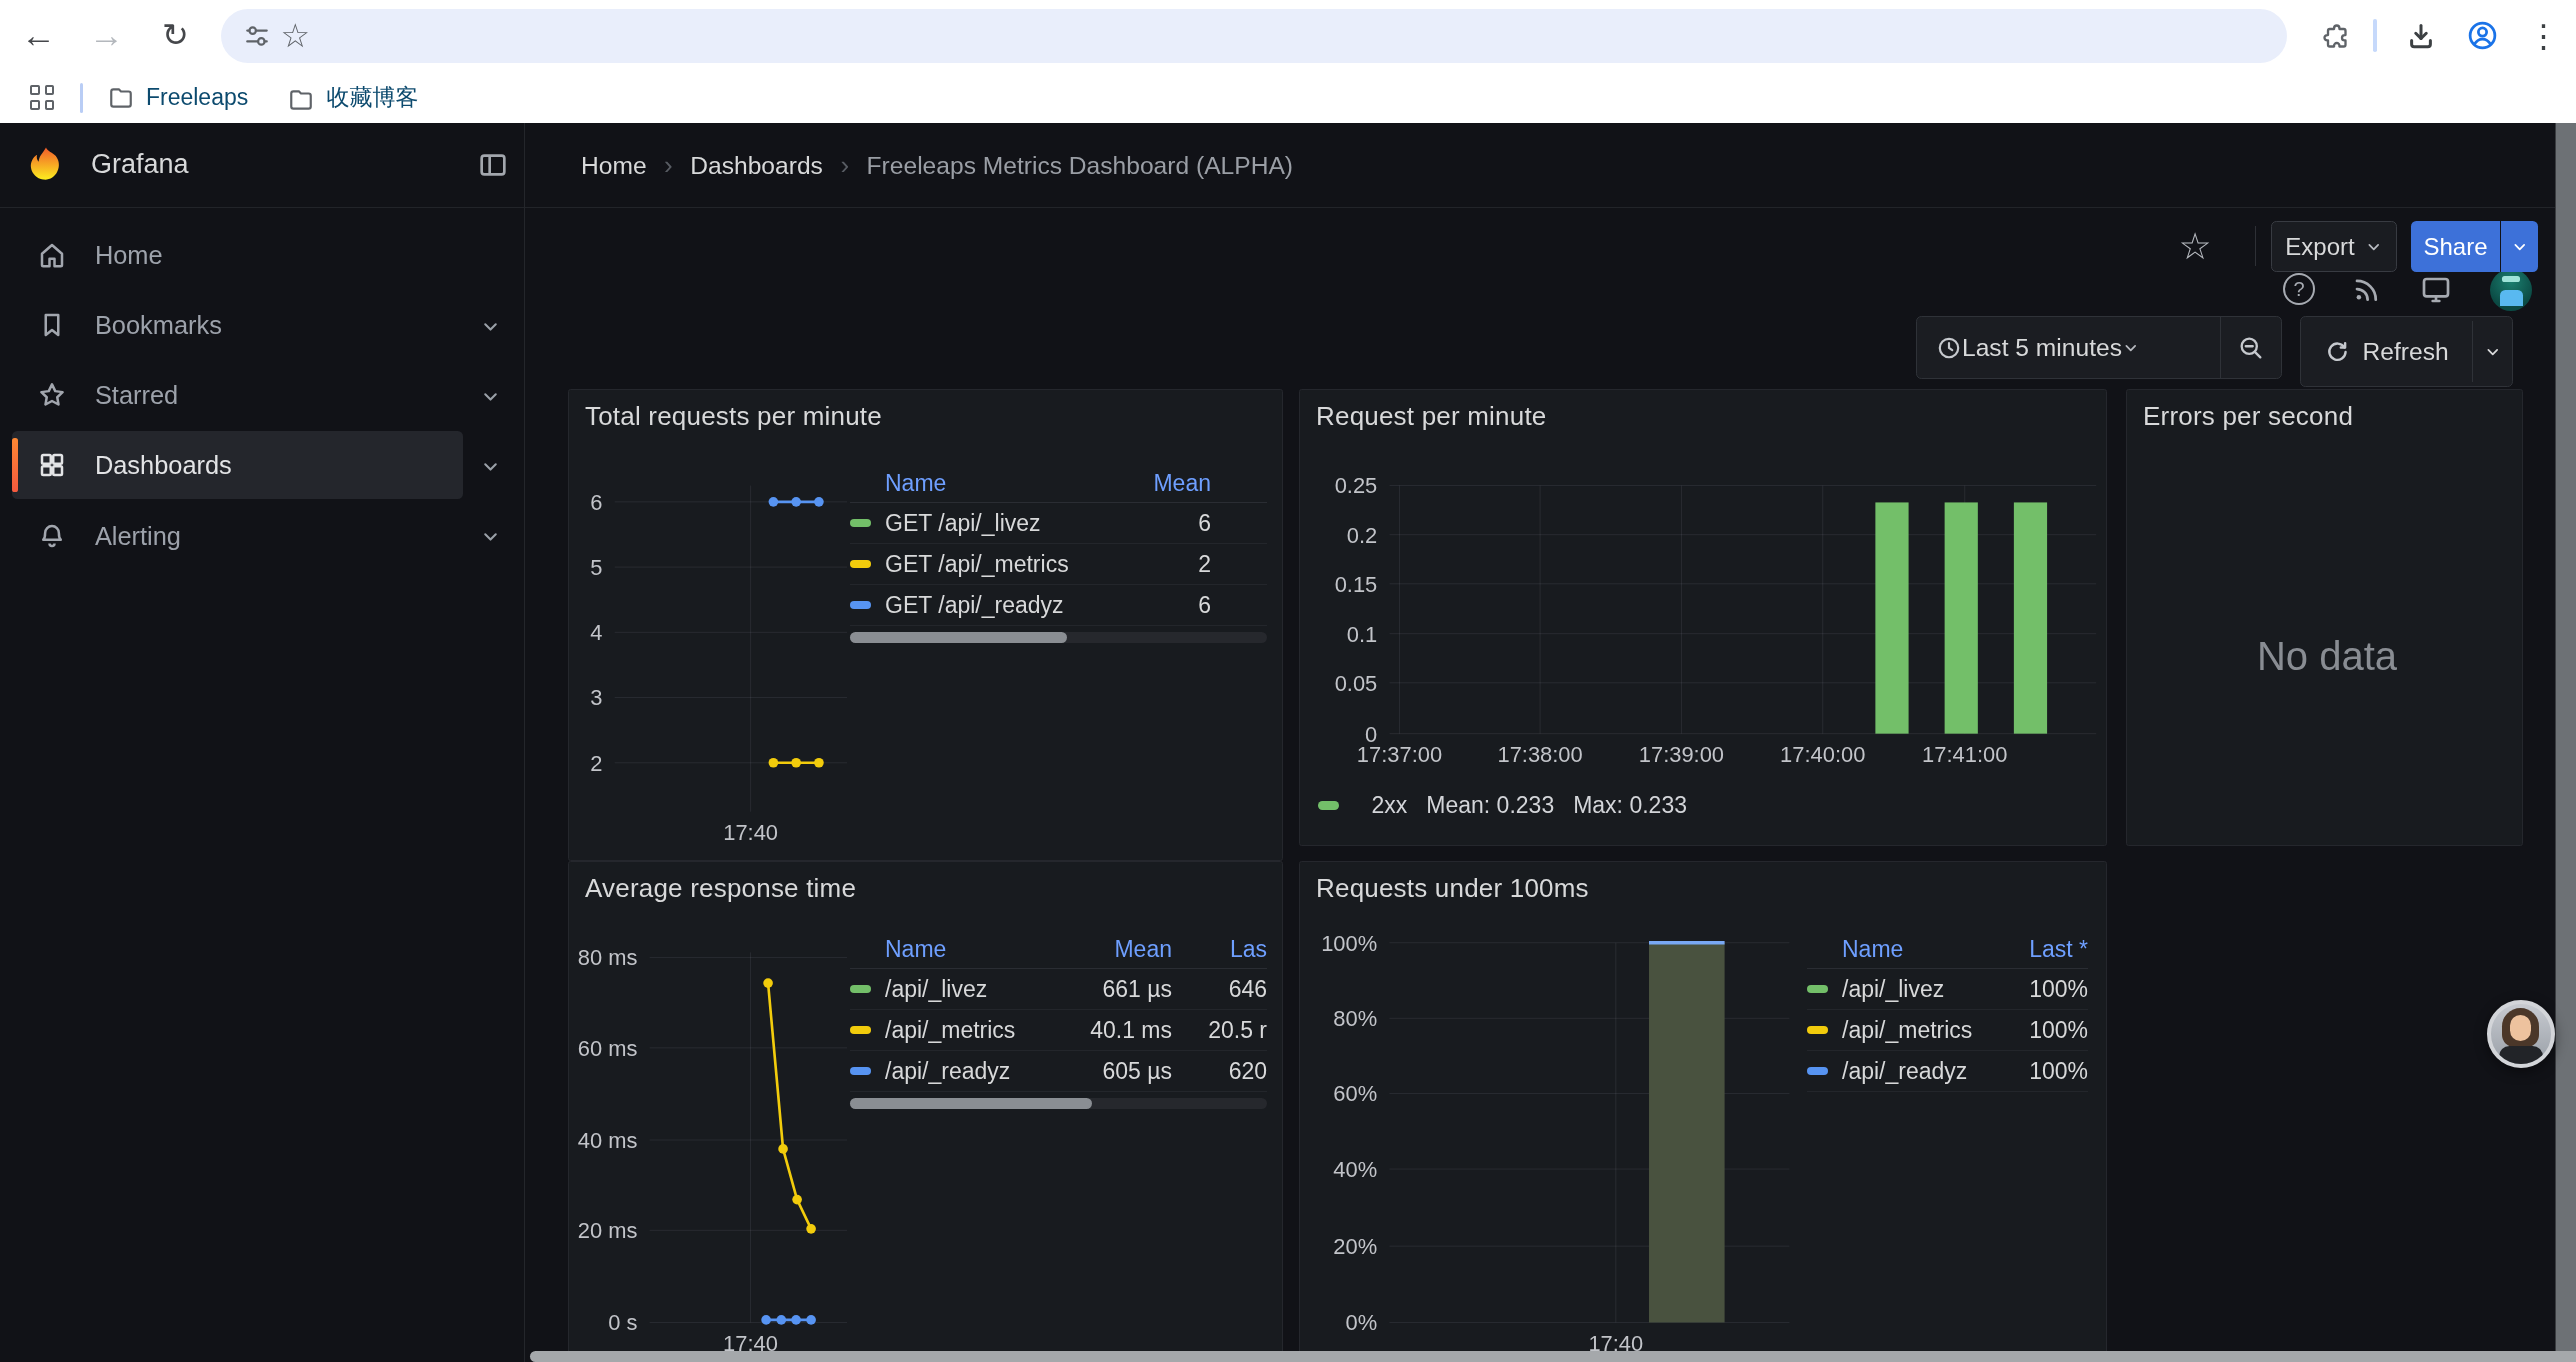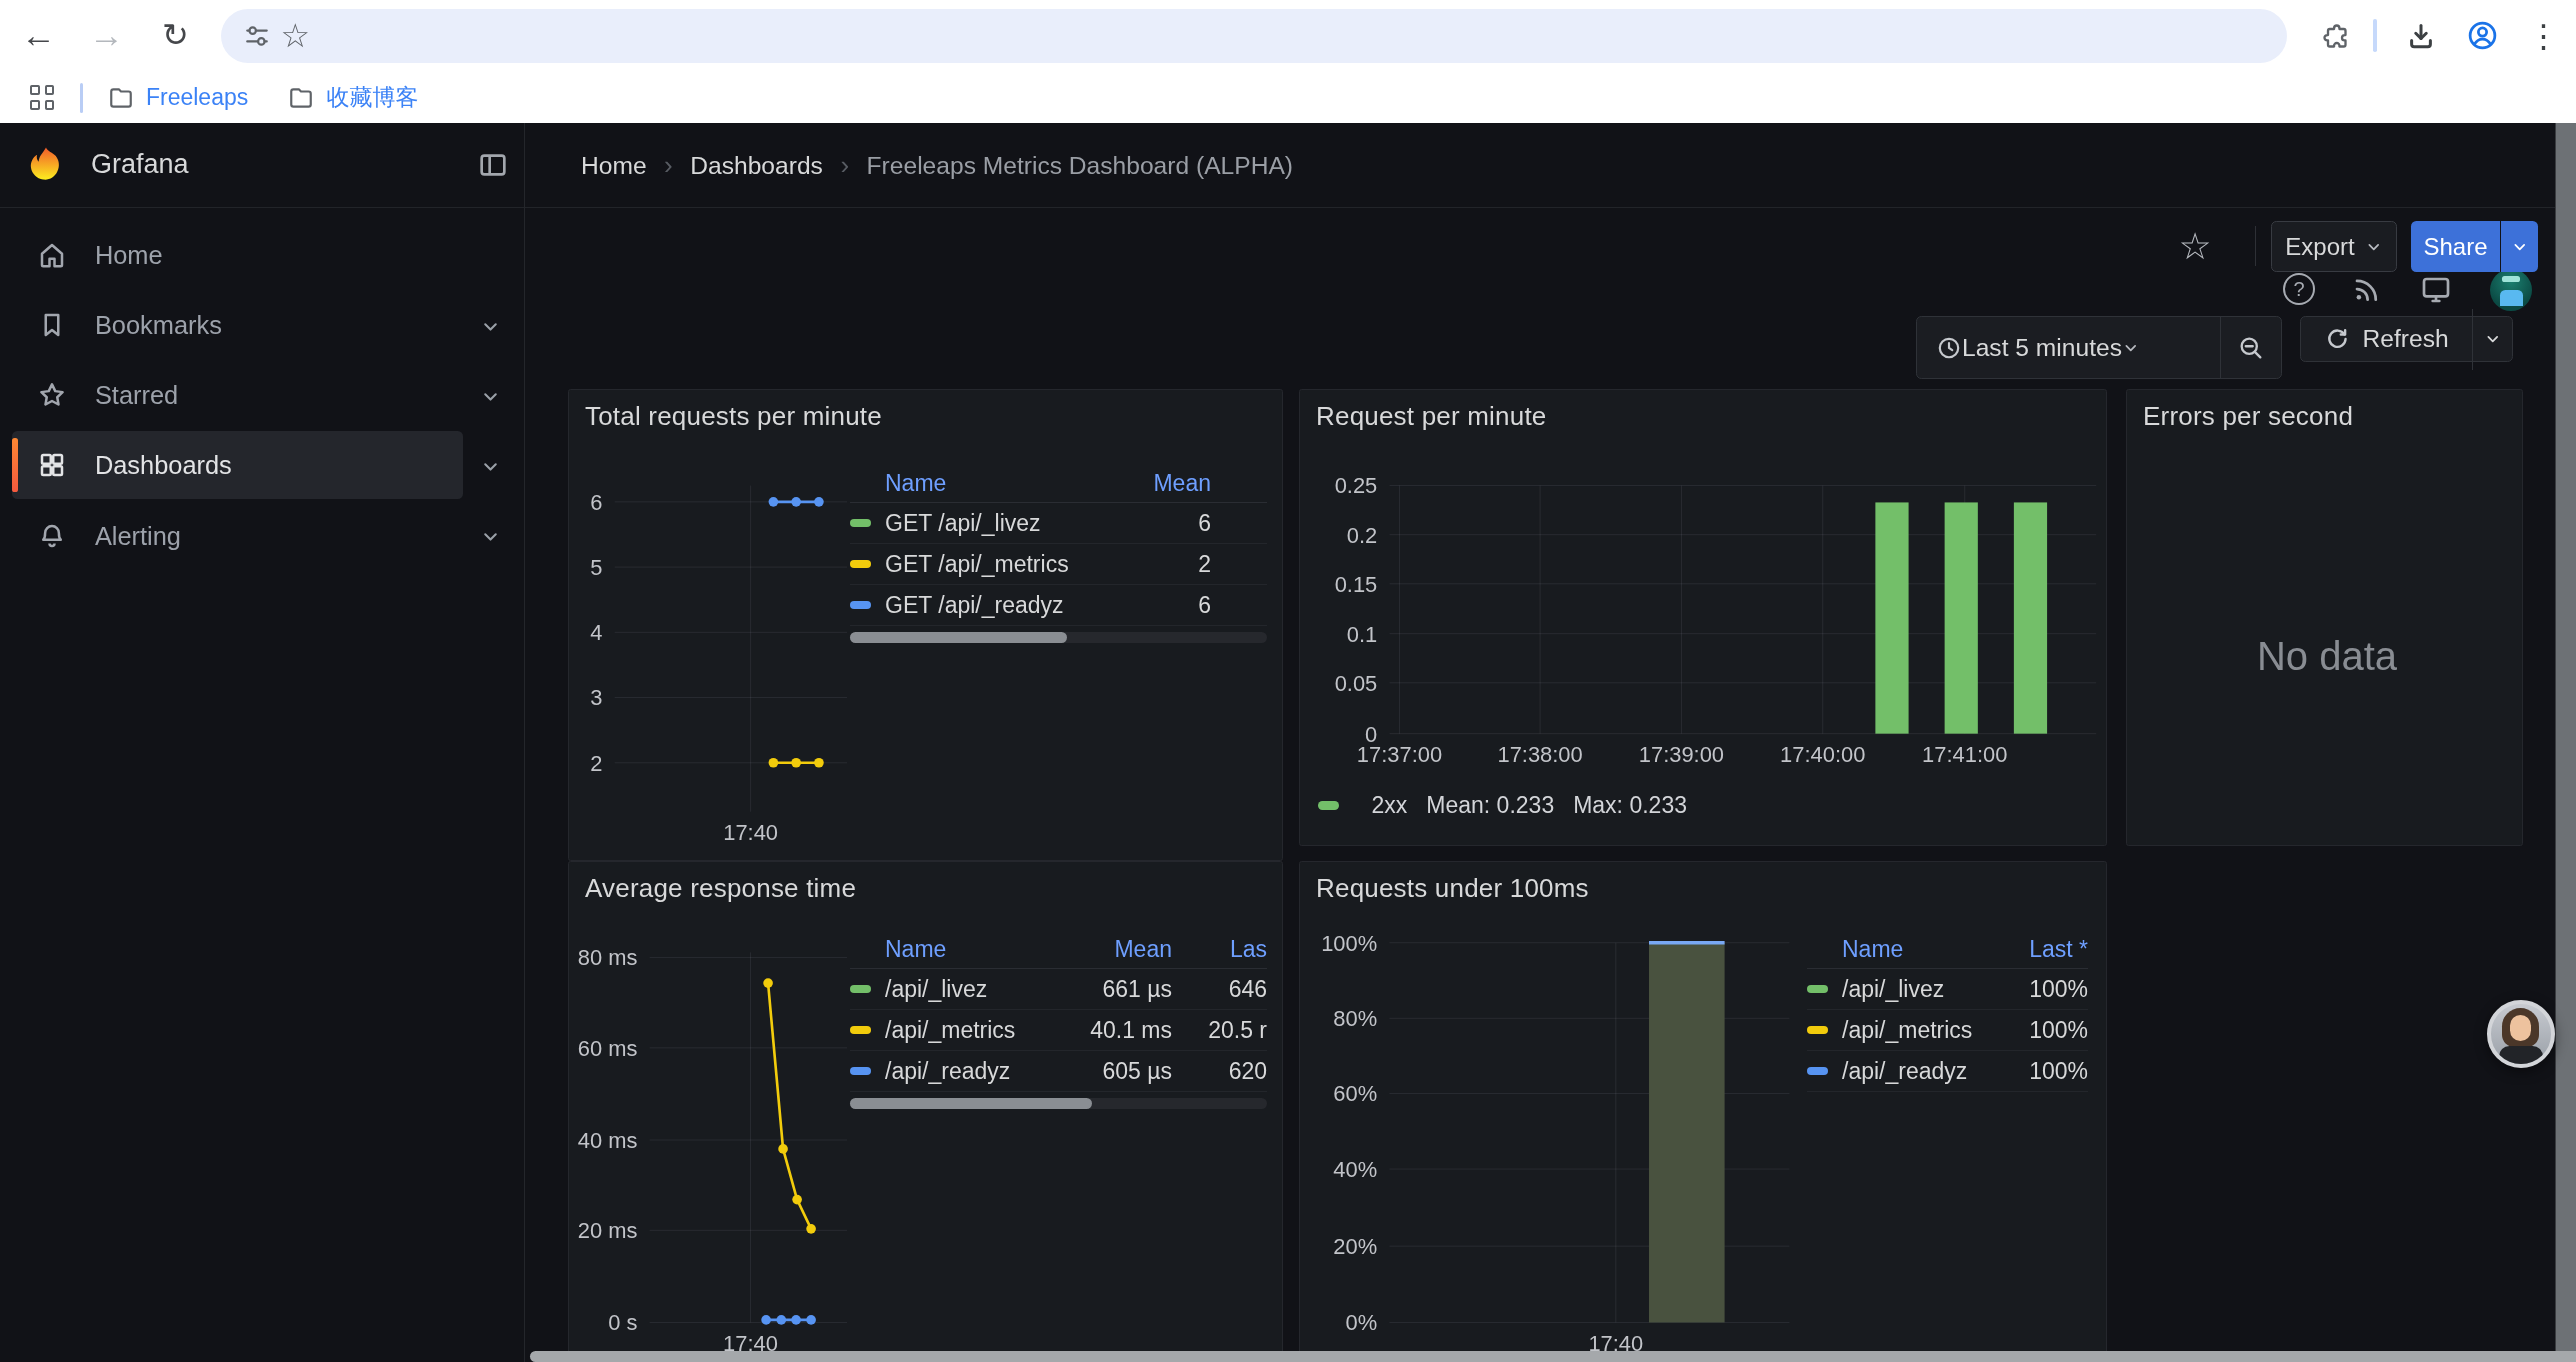--- a/index.html
+++ b/index.html
@@ -24,21 +24,21 @@
   .t-puzzle{left:2311px;}
   .t-div{position:absolute;left:2373px;top:19px;width:3.5px;height:33px;background:#c6d9fb;border-radius:1.8px;}
   .t-dl{left:2397px;}
   .t-prof{left:2459px;}
   .t-kebab{left:2520px;font-size:32px;color:#3c4043;}
 
   .bmbar{position:absolute;left:0;top:72px;width:100%;height:51px;background:#ffffff;display:flex;align-items:center;}
   .apps-grid{margin-left:30px;display:grid;grid-template-columns:9.6px 9.6px;grid-gap:5.3px;}
   .apps-grid i{display:block;width:9.6px;height:9.6px;border:2.6px solid #5f6368;border-radius:1.8px;}
   .bm-div{width:2.6px;height:30px;background:#b9cdf5;margin:0 24.6px 0 26px;border-radius:1.8px;}
-  .bm{display:flex;align-items:center;margin-right:40px;font-size:23px;color:#3b82f6;}
+  .bm{display:flex;align-items:flex-end;margin-right:40px;font-size:23px;color:#0c4a6e;}
   .bm svg{margin-right:12.3px;}
 
   
   .gnav{position:absolute;left:0;top:123px;width:100%;height:85px;background:#111217;border-bottom:0.9px solid #222429;}
   .glogo{position:absolute;left:26px;top:22px;}
   .gbrand{position:absolute;left:91px;top:26px;font-size:27px;color:#d8d9da;}
   .gtoggle{position:absolute;left:477px;top:26px;color:#a3a7ae;}
   .gcrumbs{position:absolute;left:581px;top:0;height:85px;display:flex;align-items:center;font-size:24.6px;}
   .crumb{color:#d8d9da;}
   .crumb-last{color:#9a9ea5;}
@@ -81,21 +81,21 @@
   .sharebtn{position:absolute;left:2411px;top:221px;width:89px;height:51px;background:#3d71d9;border-radius:5.3px 0 0 5.3px;
             color:#ffffff;font-size:24px;font-weight:500;display:flex;align-items:center;justify-content:center;}
   .sharechev{position:absolute;left:2501px;top:221px;width:37px;height:51px;background:#3d71d9;border-radius:0 5.3px 5.3px 0;
              color:#ffffff;display:flex;align-items:center;justify-content:center;}
 
   .tgroup{position:absolute;left:1916px;top:316px;width:366px;height:63px;border:0.9px solid #2f3238;border-radius:5.3px;
           background:#1b1d22;display:flex;align-items:center;}
   .tseg1{display:flex;align-items:center;padding:0 19px;font-size:24.6px;color:#d8d9da;flex:1;}
   .tsegdiv{width:0.9px;height:61px;background:#2f3238;}
   .tseg2{width:60px;display:flex;align-items:center;justify-content:center;color:#c6c9ce;}
-  .rgroup{position:absolute;left:2300px;top:316px;width:213px;height:46px;border:0.9px solid #2f3238;border-radius:5.3px;
+  .rgroup{position:absolute;left:2300px;top:316px;width:213px;height:71px;border:0.9px solid #2f3238;border-radius:5.3px;
           background:#1b1d22;display:flex;align-items:center;}
   .rseg1{flex:1;display:flex;align-items:center;justify-content:center;gap:12.3px;font-size:24.6px;color:#d8d9da;}
   .rchev{width:40px;height:61px;border-left:0.9px solid #2f3238;display:flex;align-items:center;justify-content:center;color:#d8d9da;}
 
   
   .panel{position:absolute;background:#181b1f;border:0.9px solid #25272d;border-radius:2.6px;}
   .p1{left:568px;top:389px;width:715px;height:472px;text-decoration:underline;}
   .p2{left:1299px;top:389px;width:808px;height:457px;}
   .p3{left:2126px;top:389px;width:397px;height:457px;}
   .p4{left:568px;top:861px;width:715px;height:502px;}

